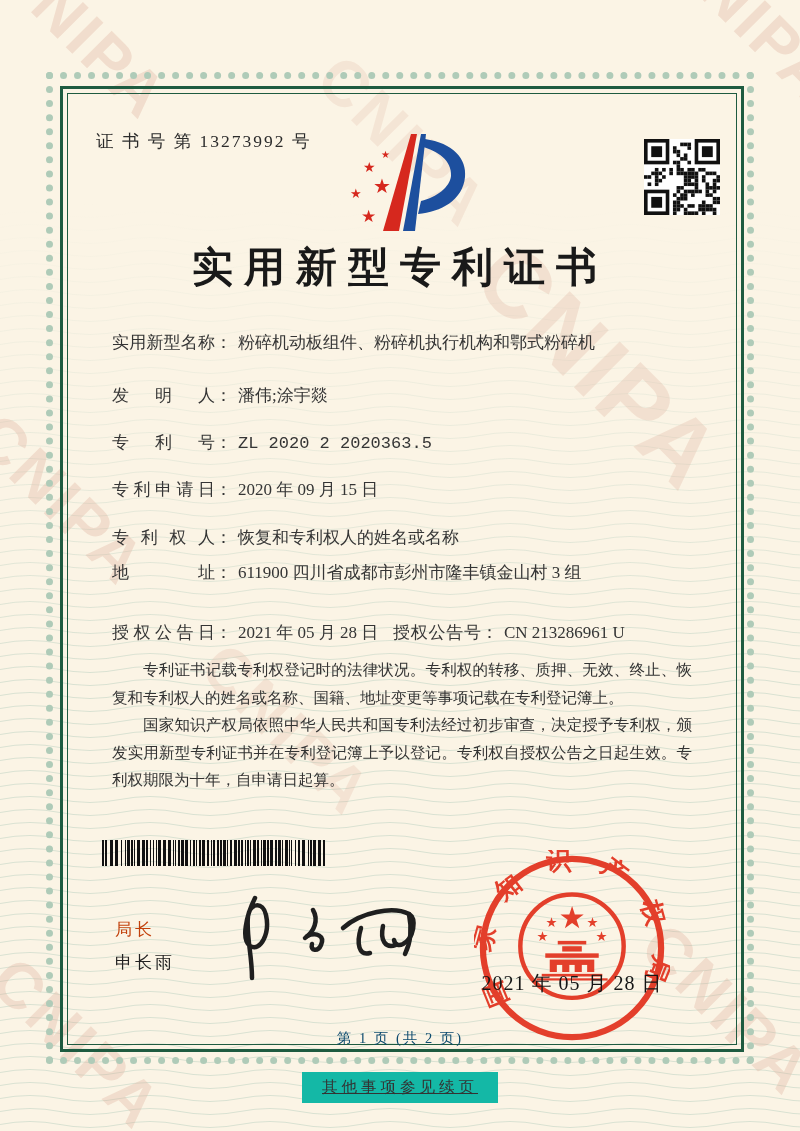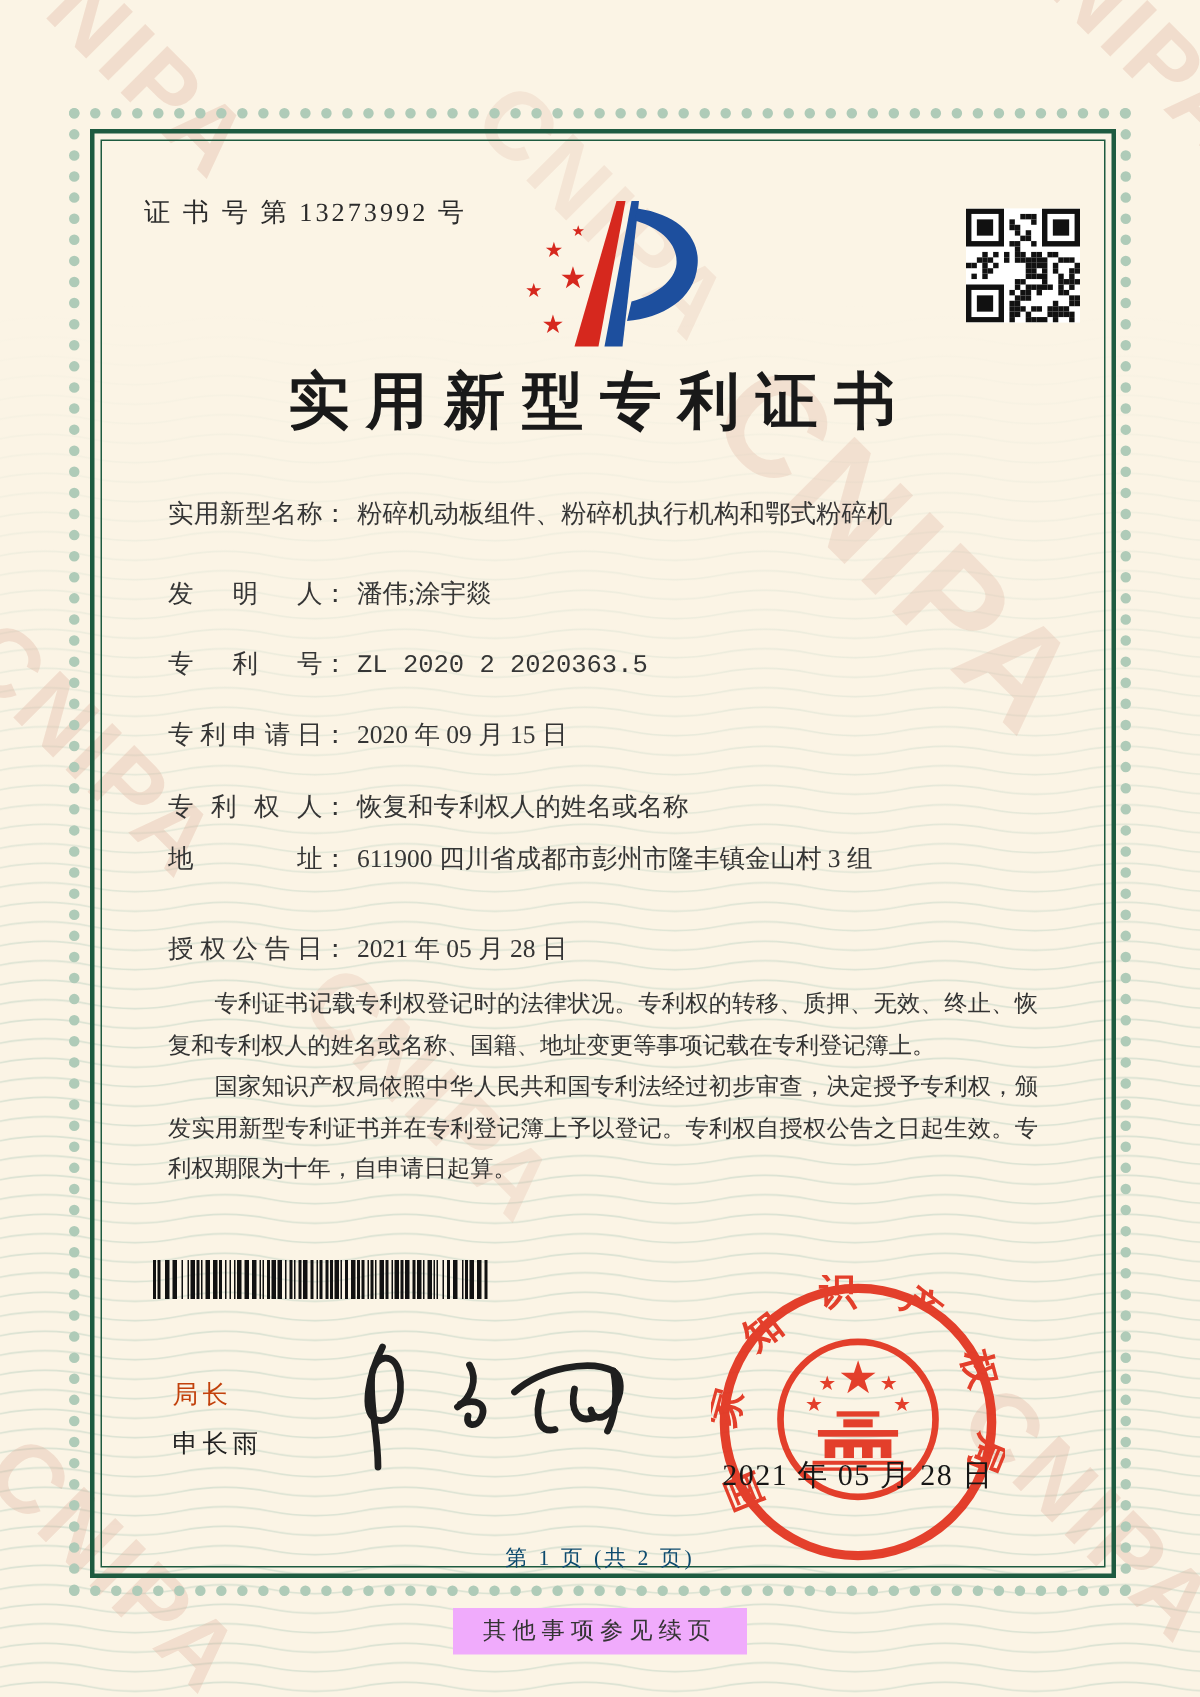--- a/index.html
+++ b/index.html
@@ -61,22 +61,22 @@
   .sig-name{position:absolute;left:115px;top:951px;z-index:5;font-size:17px;color:#222;letter-spacing:3px;}
   .sig-hand{position:absolute;left:225px;top:882px;z-index:5;}
   
   .seal{position:absolute;left:474px;top:850px;z-index:6;}
   .seal-date{position:absolute;left:458px;top:970px;width:228px;z-index:7;text-align:center;
              font-size:20px;color:#161616;letter-spacing:1px;font-weight:500;}
   
   .page-info{position:absolute;left:0;top:1029px;width:800px;text-align:center;z-index:5;
              font-size:14.5px;letter-spacing:2px;color:#0c4a6e;}
   .note{position:absolute;left:0;top:1072px;width:800px;text-align:center;z-index:5;}
-  .note span{display:inline-block;background:#f0abfc;padding:5px 20px;font-size:15.5px;
-             letter-spacing:4px;color:#333;}
+  .note span{display:inline-block;background:#14b8a6;padding:5px 20px;font-size:15.5px;
+             letter-spacing:4px;color:#333;text-decoration:underline;}
 </style>
 </head>
 <body>
 
 <svg id="waves" width="800" height="1131">
   <defs>
     <pattern id="wv" width="120" height="13" patternUnits="userSpaceOnUse">
       <path d="M0,6.5 Q30,0.5 60,6.5 T120,6.5" fill="none" stroke="#c3d5c5" stroke-width="1.1"></path>
     </pattern>
   </defs>
@@ -260,20 +260,23 @@
     <span class="flabel">专利申请日</span><span class="fcolon">：</span><span>2020 年 09 月 15 日</span>
   </div>
   <div class="frow r4">
     <span class="flabel">专利权人</span><span class="fcolon">：</span><span>恢复和专利权人的姓名或名称</span>
   </div>
   <div class="frow r5">
     <span class="flabel">地址</span><span class="fcolon">：</span><span>611900 四川省成都市彭州市隆丰镇金山村 3 组</span>
   </div>
   <div class="frow r6">
     <span class="flabel">授权公告日</span><span class="fcolon">：</span><span>2021 年 05 月 28 日</span>
+    <span class="pair2">
+      <span class="flabel">授权公告号</span><span class="fcolon">：</span><span>CN 213286961 U</span>
+    </span>
   </div>
 </div>
 
 <div class="bodytext">
   <p>专利证书记载专利权登记时的法律状况。专利权的转移、质押、无效、终止、恢复和专利权人的姓名或名称、国籍、地址变更等事项记载在专利登记簿上。</p>
   <p>国家知识产权局依照中华人民共和国专利法经过初步审查，决定授予专利权，颁发实用新型专利证书并在专利登记簿上予以登记。专利权自授权公告之日起生效。专利权期限为十年，自申请日起算。</p>
 </div>
 
 <svg class="barcode" id="barcode" width="230" height="26">
     <rect x="2" y="0" width="2" height="26" fill="#111"></rect>

